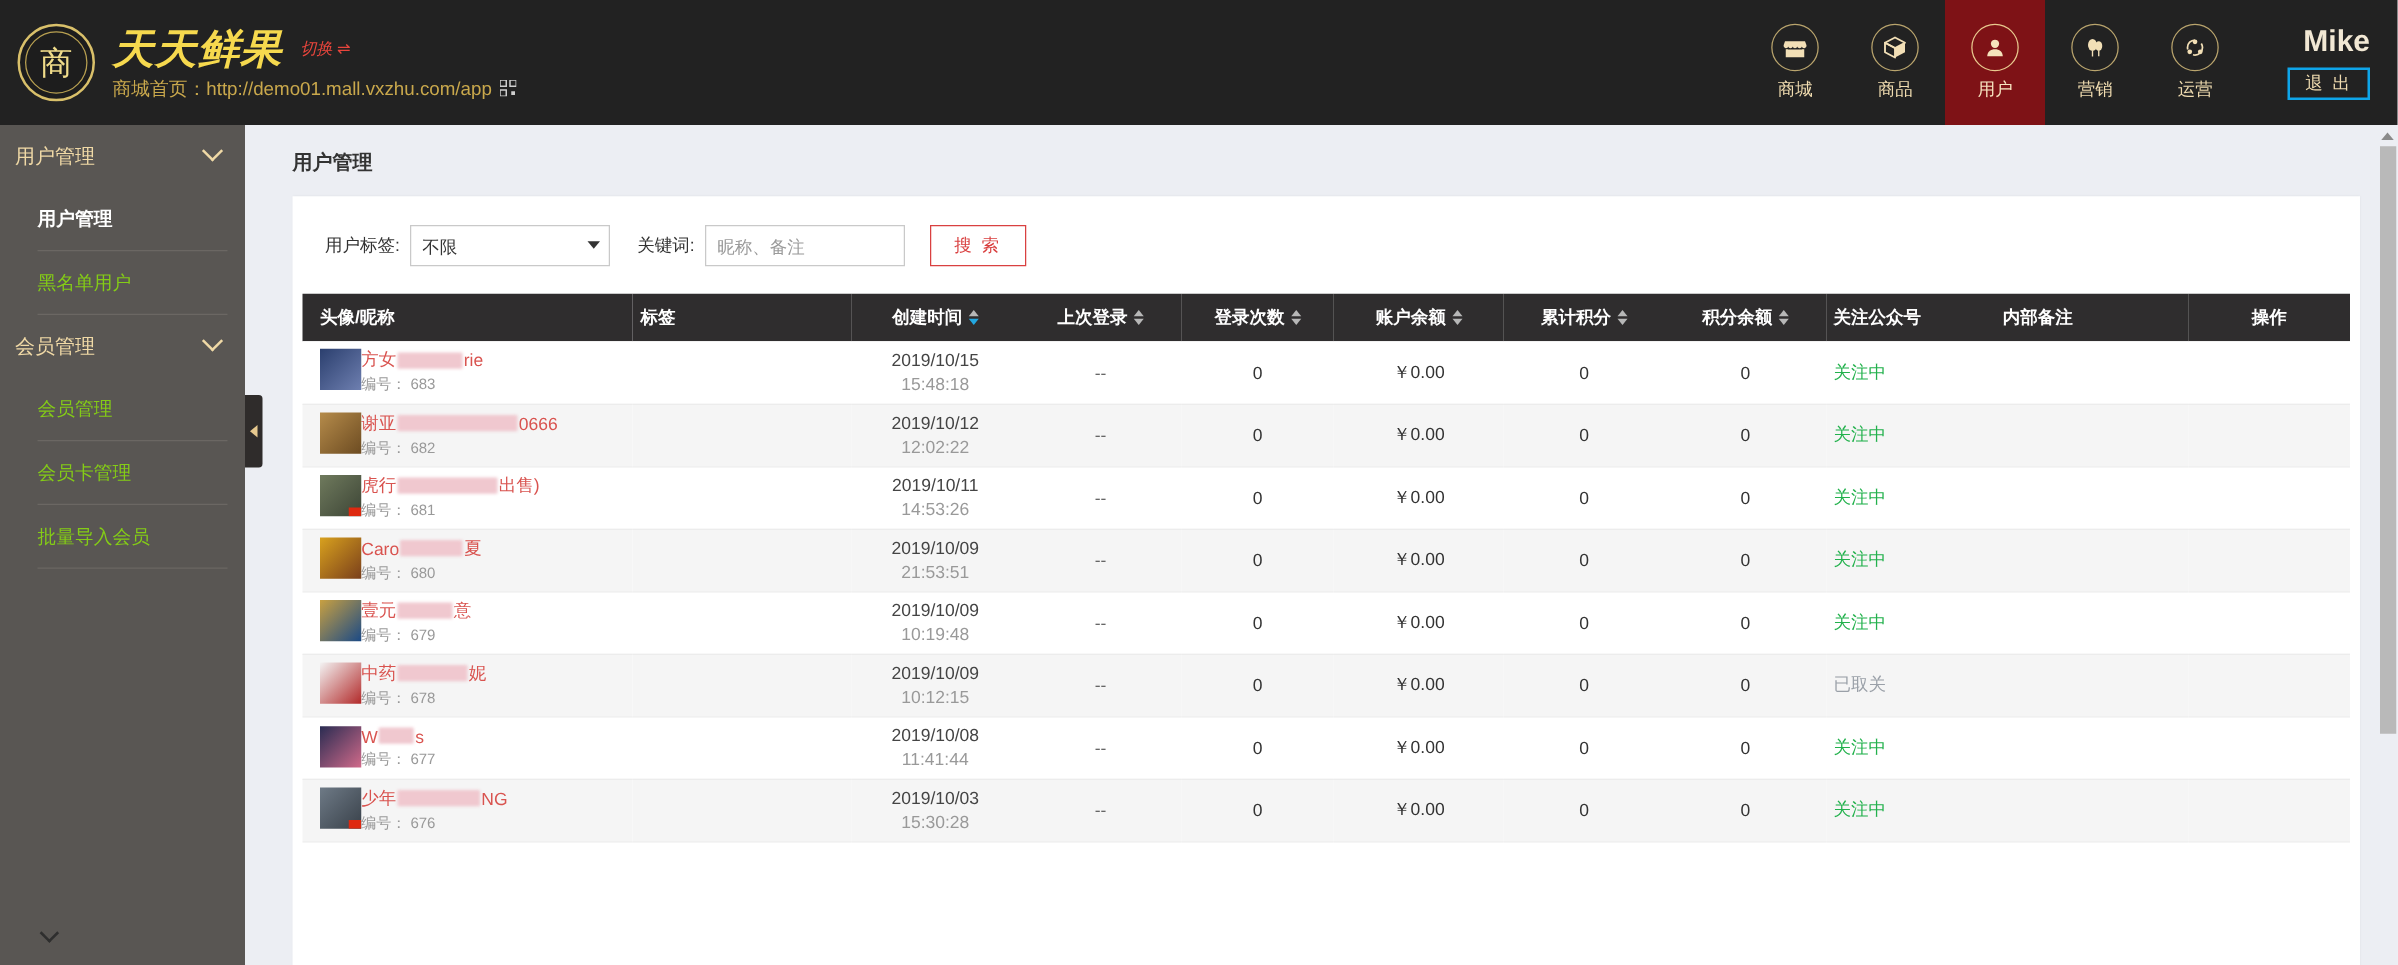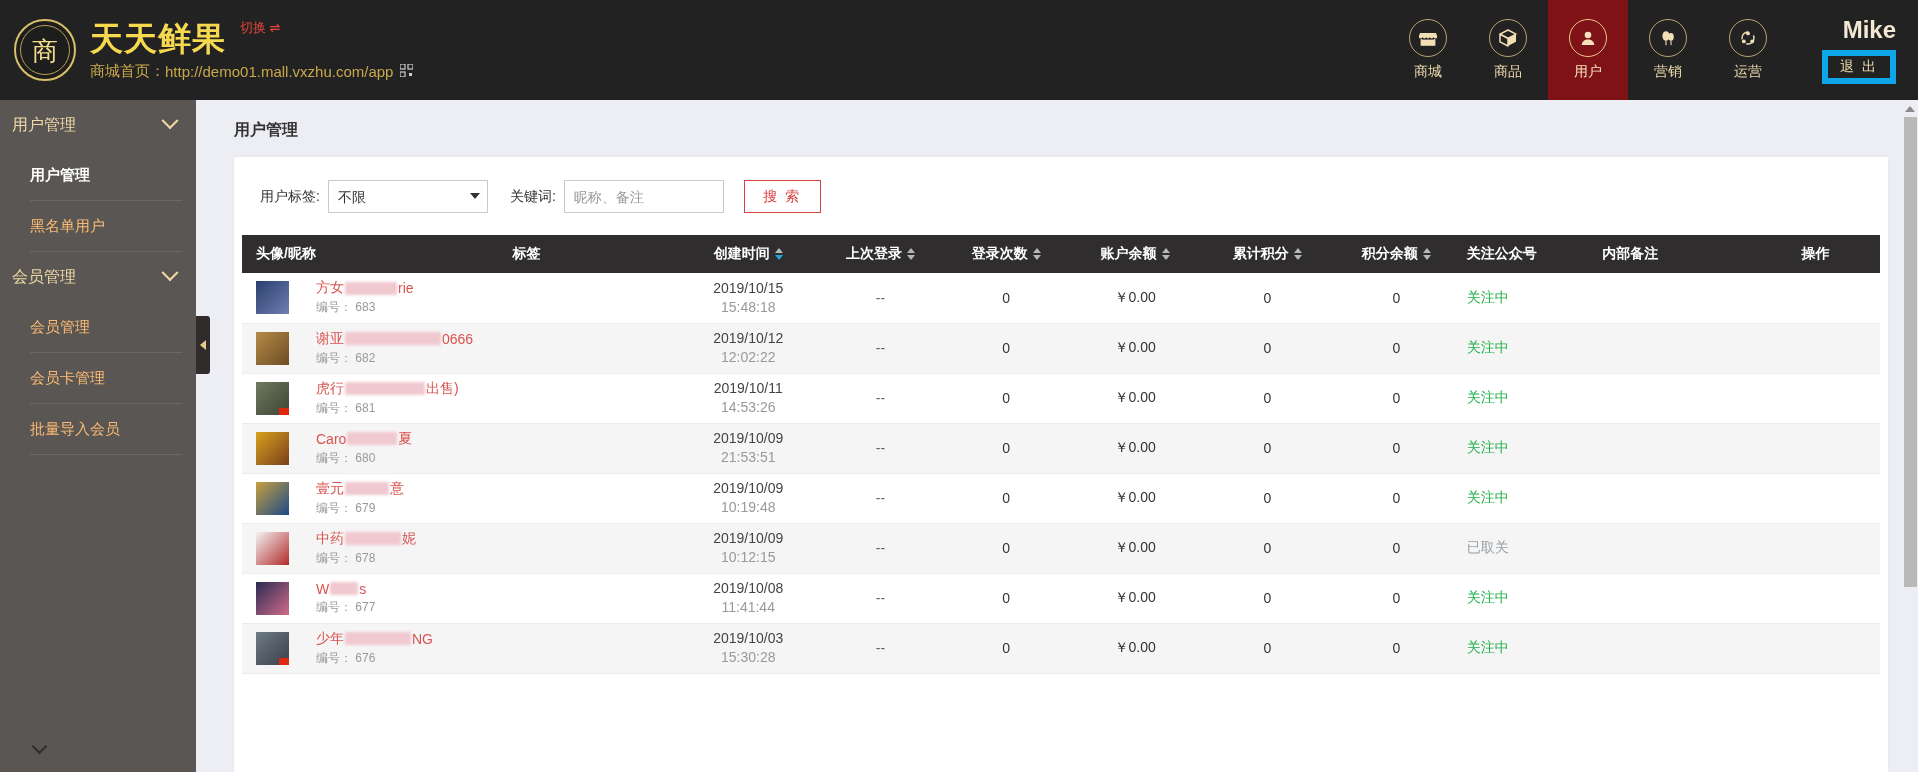--- a/index.html
+++ b/index.html
@@ -36,21 +36,21 @@
     content: ""; position: absolute;
     top: 4px; left: 4px; right: 4px; bottom: 4px;
     border: 1px solid #b8a051; border-radius: 50%;
   }
   .logo-glyph {
     color: #f0dc8a; font-size: 26px; line-height: 1;
     font-family: "DejaVu Serif", serif;
     position: relative; top: 1px;
   }
   .brand-text { margin-left: 14px; }
-  .brand-row1 { display: flex; align-items: flex-start; }
+  .brand-row1 { display: flex; align-items: center; font-style: italic; }
   .brand-name {
     color: #f6d94e; font-size: 33px; font-weight: bold;
     letter-spacing: 1px; line-height: 40px;
   }
   .brand-switch {
     color: #e8453c; font-size: 13px; margin-left: 14px;
     cursor: pointer; white-space: nowrap;
   }
   .brand-row2 {
     display: flex; align-items: center;
@@ -87,21 +87,21 @@
   .navitem.active .nav-label { color: #f7e4c0; }
 
   .userbox {
     display: flex; flex-direction: column;
     align-items: flex-end; justify-content: center;
     padding: 0 22px 0 34px;
     gap: 6px;
   }
   .username { color: #f2e8d4; font-size: 24px; font-weight: bold; }
   .logout {
-    border: 6px solid #0ea5e9; color: #f0dcb0;
+    border: 2px solid #0ea5e9; color: #f0dcb0;
     background: transparent;
     font-size: 14px; padding: 2px 12px; cursor: pointer;
     font-family: inherit; letter-spacing: 2px;
   }
 
   
   .sidebar {
     position: absolute; top: 100px; left: 0;
     width: 196px; height: 672px;
     background: #595653;
@@ -117,21 +117,21 @@
   .chev {
     width: 12px; height: 12px;
     border-right: 2px solid #f0d9a6;
     border-bottom: 2px solid #f0d9a6;
     transform: rotate(45deg) translate(-3px,-3px);
   }
   .side-sub {
     margin: 0 14px 0 30px;
     height: 51px;
     display: flex; align-items: center;
-    color: #fdba74; font-size: 15px;
+    color: #84cc16; font-size: 15px;
     border-bottom: 1px solid #6b6763;
     cursor: pointer;
   }
   .side-sub.active { color: #ffffff; font-weight: bold; }
   .side-bottom-chev {
     position: absolute; left: 34px; bottom: 20px;
     width: 11px; height: 11px;
     border-right: 2px solid #2e2e2e;
     border-bottom: 2px solid #2e2e2e;
     transform: rotate(45deg);
@@ -232,21 +232,21 @@
     border-right: 4px solid transparent;
     border-top: 5px solid #b7b7b7;
   }
   .sorter.active .dn { border-top-color: #23a7e0; }
 
   tbody tr { height: 50px; border-bottom: 1px solid #ececec; }
   tbody tr.odd { background: #fff; }
   tbody tr.even { background: #f5f5f5; }
   tbody td { font-size: 14px; color: #333; padding: 0 6px; vertical-align: middle; }
 
-  .usercell { display: flex; align-items: center; gap: 27px; padding-left: 8px; }
+  .usercell { display: flex; align-items: flex-start; gap: 0; padding-left: 8px; }
   .avatar {
     width: 33px; height: 33px; flex: 0 0 auto;
     position: relative; overflow: hidden;
     background: #bbb;
   }
   .avatar .flagdot {
     position: absolute; right: 0; bottom: 0;
     width: 10px; height: 7px; background: #de2910;
   }
   .uinfo { display: flex; flex-direction: column; gap: 2px; min-width: 0; }

